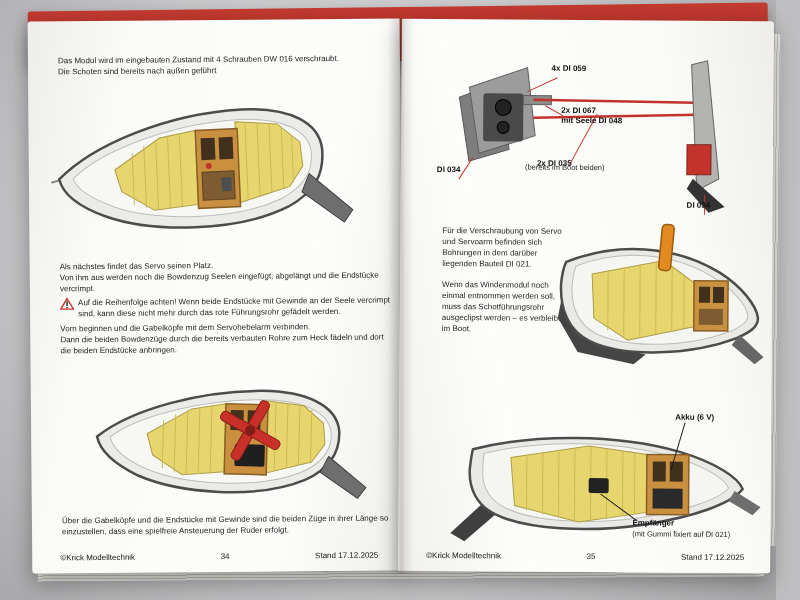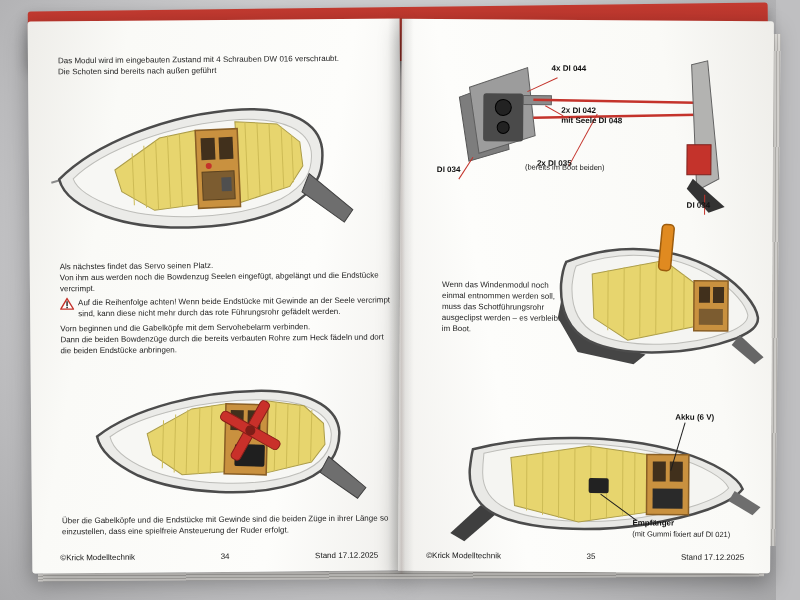--- a/index.html
+++ b/index.html
@@ -154,28 +154,29 @@
       <polygon points="262,28 278,24 290,142 268,154" fill="#b3b3b1" stroke="#636363"></polygon>
       <rect x="258" y="108" width="24" height="30" fill="#c4332b" stroke="#7e211c"></rect>
       <polygon points="264,142 296,170 280,176 258,152" fill="#333"></polygon>
       <line x1="128" y1="42" x2="98" y2="56" stroke="#c4332b" stroke-width="1"></line>
       <line x1="134" y1="80" x2="116" y2="70" stroke="#c4332b" stroke-width="1"></line>
       <line x1="30" y1="144" x2="44" y2="122" stroke="#c4332b" stroke-width="1"></line>
       <line x1="140" y1="130" x2="168" y2="78" stroke="#c4332b" stroke-width="1"></line>
       <line x1="276" y1="178" x2="276" y2="158" stroke="#c4332b" stroke-width="1"></line>
     </svg>
 
-    <div class="lbl" style="left:150px; top:44px;">4x DI 044</div>
-    <div class="lbl" style="left:160px; top:86px;">2x DI 042</div>
+    <div class="lbl" style="left:150px; top:44px;">4x DI 059</div>
+    <div class="lbl" style="left:160px; top:86px;">2x DI 067</div>
     <div class="lbl" style="left:160px; top:96px;">mit Seele DI 048</div>
     <div class="lbl" style="left:36px; top:146px;">DI 034</div>
     <div class="lbl" style="left:136px; top:132px;margin-top:7px;">2x DI 035</div>
     <div class="lbl-sub" style="left:124px; top:143px;">(bereits im Boot beiden)</div>
     <div class="lbl" style="left:286px; top:180px;">DI 034</div>
 
+    <div class="para" style="left:42px; top:206px; width:122px;">Für die Verschraubung von Servo und Servoarm befinden sich Bohrungen in dem darüber liegenden Bauteil DI 021.</div>
 
     <div class="para" style="left:42px; top:260px; width:124px;">Wenn das Windenmodul noch einmal entnommen werden soll, muss das Schotführungsrohr ausgeclipst werden – es verbleibt im Boot.</div>
 
     <svg class="illu" style="left:148px; top:202px; width:218px; height:152px;" viewBox="0 0 218 152">
       <polygon points="16,64 40,118 98,132 86,142 30,130 10,96" fill="#454545"></polygon>
       <path d="M18 40 C68 20 126 22 172 50 C194 64 208 82 210 94 C211 103 203 109 189 115 C145 132 78 136 42 119 C21 109 12 88 13 62 C14 51 16 44 18 40 Z" fill="#e9e9e6" stroke="#4c4c4c" stroke-width="2.5"></path>
       <path d="M28 44 C72 27 124 29 166 55 C186 67 198 82 200 92 C200 99 193 104 181 109 C141 124 82 127 49 112 C31 103 23 86 24 63 C25 54 26 48 28 44 Z" fill="#f5f5f2" stroke="#bdbdb9" stroke-width="1"></path>
       <polygon points="44,52 116,38 146,60 146,104 80,118 46,96" fill="#e7d56e" stroke="#ac9d49"></polygon>
       <g stroke="#cdbb55" stroke-width="1">
         <line x1="60" y1="48" x2="60" y2="108"></line>

